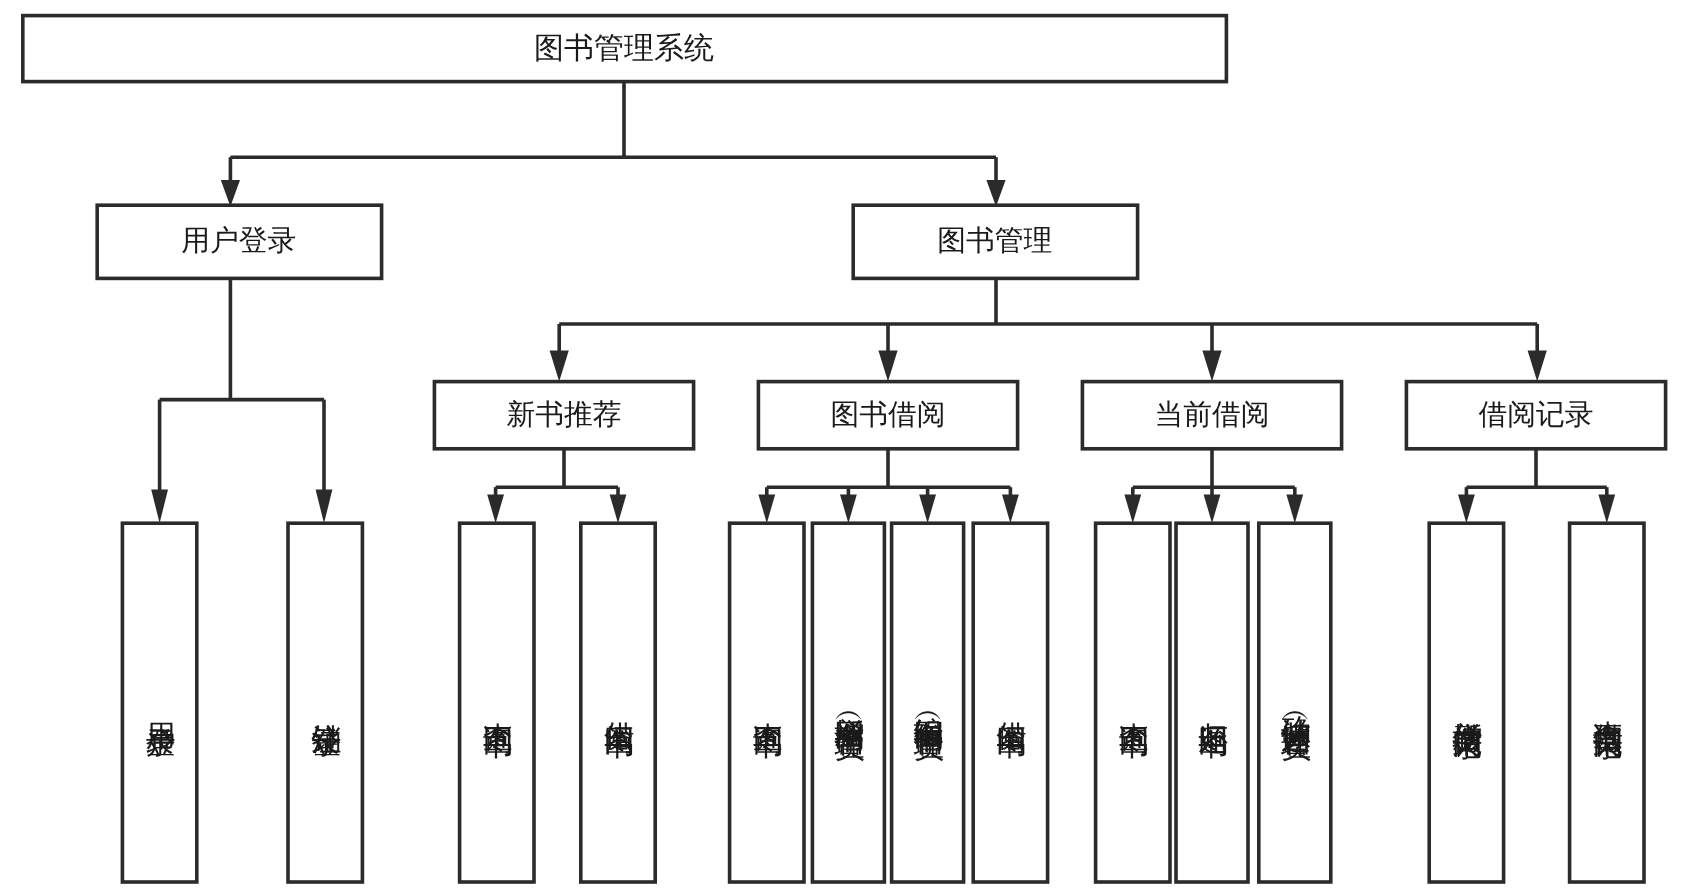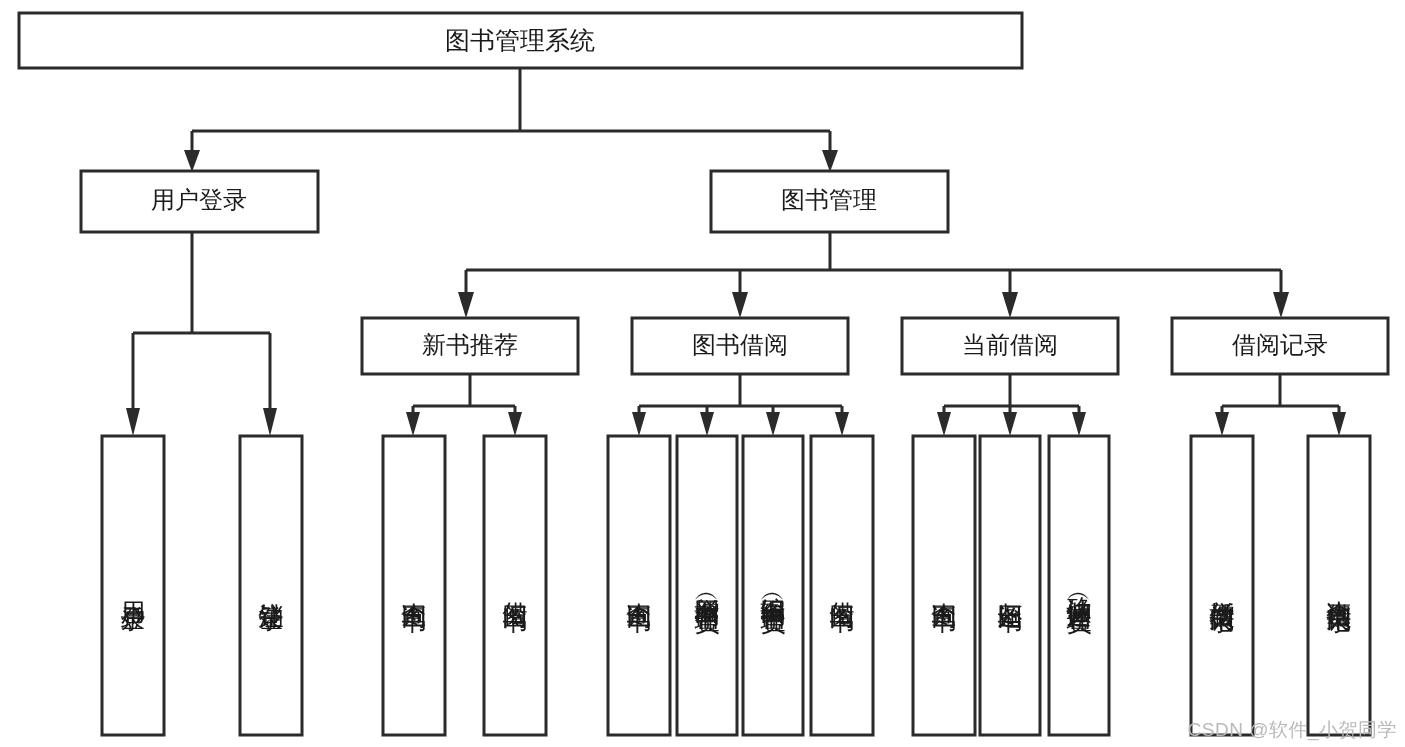--- a/index.html
+++ b/index.html
@@ -184,14 +184,13 @@
   <div class="leaf-label" style="left:743px;top:436px;width:60px;height:299px;">编辑图书（管理员）</div>
   <div class="leaf-label" style="left:811px;top:436px;width:62px;height:299px;">借阅图书</div>
 
   <div class="leaf-label" style="left:913px;top:436px;width:62px;height:299px;">查询图书</div>
   <div class="leaf-label" style="left:980px;top:436px;width:60px;height:299px;">归还图书</div>
   <div class="leaf-label" style="left:1049px;top:436px;width:60px;height:299px;">确认归还（管理员）</div>
 
   <div class="leaf-label" style="left:1191px;top:436px;width:62px;height:299px;">新增借阅记录</div>
   <div class="leaf-label" style="left:1308px;top:436px;width:62px;height:299px;">查询借阅记录</div>
 
-  <div class="watermark">CSDN @软件_小贺同学</div>
 </div>
 
 </body></html>

